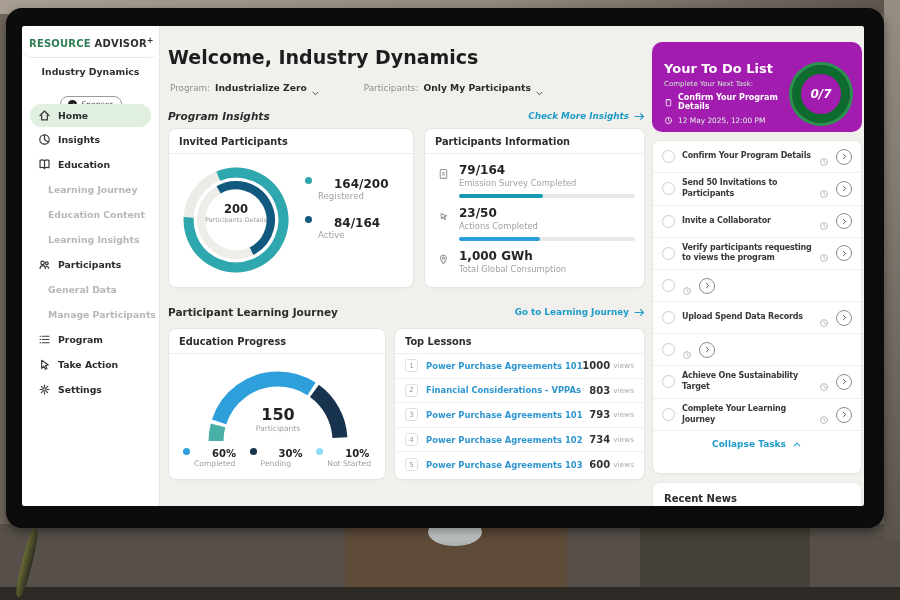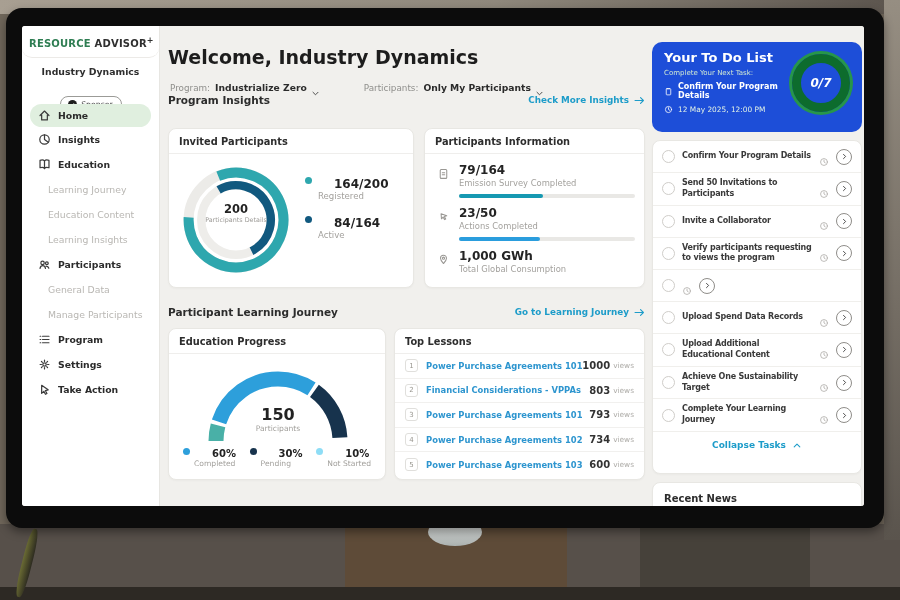--- a/index.html
+++ b/index.html
@@ -37,21 +37,21 @@
   .logo .lg-plus { color:#2f2f2f; font-size:8px; vertical-align:super; }
   .org { text-align:center; margin-top:8px; font-size:9.3px; font-weight:bold; color:#2e2e2e; }
   .sponsor { margin:19px auto 0; width:62px; height:16px; border:1px solid #9b9b97; border-radius:9px;
     display:flex; align-items:center; justify-content:center; gap:4px; font-size:7.8px; color:#4c4c4c; }
   .sponsor-dot { width:9px; height:9px; border-radius:50%; background:#1d1d1d; color:#fff;
     font-size:6px; display:flex; align-items:center; justify-content:center; }
   .nav { position:absolute; top:78px; left:0; right:0; }
   .nav-item { height:25px; display:flex; align-items:center; gap:7px; padding-left:16px;
     font-size:9.3px; font-weight:bold; color:#2b2b2b; cursor:pointer; }
   .nav-item.active { background:#e0efdf; border-radius:12px; margin:0 8px; padding-left:8px; height:23px; }
-  .nav-item.sub { padding-left:26px; font-weight:normal; color:#b9b7b3; }
+  .nav-item.sub { padding-left:26px; font-weight:bold; color:#b9b7b3; }
   .nav-icon { width:13px; height:13px; display:inline-flex; }
   .nav-icon svg { width:13px; height:13px; stroke:#3c3c3c; fill:none; stroke-width:1.5;
     stroke-linecap:round; stroke-linejoin:round; }
 
   
   .main-bg { position:absolute; left:138px; top:0; right:0; bottom:0; background:#f1f0ed; }
   .welcome { position:absolute; left:146px; top:20px; font-size:19px; font-weight:bold; color:#1d1d1d; }
   .filters { position:absolute; left:148px; top:56px; display:flex; gap:44px; align-items:center; }
   .filter { display:flex; align-items:center; }
   .filter-label { font-size:8.8px; color:#8f8f8c; }
@@ -101,22 +101,22 @@
   
   .lesson-row { display:flex; align-items:center; height:24.6px; border-bottom:1px solid #f1f0ee; padding:0 10px; }
   .lesson-row:last-child { border-bottom:none; }
   .lesson-rank { width:13px; height:13px; border:1px solid #e0dfdc; border-radius:3px; font-size:7px; color:#98968f;
     display:flex; align-items:center; justify-content:center; margin-right:8px; flex:none; }
   .lesson-title { flex:1; font-size:8.4px; font-weight:bold; color:#2d95cf; cursor:pointer; white-space:nowrap; overflow:hidden; }
   .lesson-views-val { font-size:10px; font-weight:bold; color:#333; }
   .lesson-views-suffix { font-size:7.4px; color:#aeaca8; margin-left:3px; }
 
   
-  .todo-head { position:absolute; left:630px; top:16px; width:210px; height:90px; background:#1d4ed8;
-    border-radius:10px; padding:8px 12px; color:#fff; display:flex; }
+  .todo-head { position:absolute; left:630px; top:16px; width:210px; height:90px; background:#a21caf;
+    border-radius:10px; padding:19px 12px; color:#fff; display:flex; }
   .todo-head-left { flex:1; }
   .todo-title { font-size:13px; font-weight:bold; }
   .todo-sub { font-size:7px; color:#cfe8d3; margin-top:4px; }
   .todo-line { display:flex; align-items:center; gap:5px; margin-top:5px; font-size:8px; font-weight:bold; }
   .todo-line.small { font-size:7.4px; font-weight:normal; color:#e2f2e5; }
   .todo-line svg { width:9px; height:9px; stroke:#fff; fill:none; stroke-width:1.4; stroke-linecap:round; stroke-linejoin:round; flex:none; }
   .todo-ring { width:58px; height:58px; border-radius:50%; border:9px solid #0d6c2d; box-shadow:0 0 0 3px #27964a;
     display:flex; align-items:center; justify-content:center; margin:4px 0 0 6px; flex:none; }
   .todo-ring span { font-size:12px; font-weight:bold; font-style:italic; color:#fff; }
 
@@ -222,33 +222,33 @@
                 <svg viewBox="0 0 16 16">
                   <path d="M5.6 4h7.9M5.6 8h7.9M5.6 12h7.9"></path>
                   <path d="M2.6 4h.8M2.6 8h.8M2.6 12h.8"></path>
                 </svg>
               </span>
             <span>Program</span>
           </div>
           <div class="nav-item">
             <span class="nav-icon">
                 <svg viewBox="0 0 16 16">
+                  <path d="M4.5 2.8l8 5.6-3.5.9 2 3.6-1.8 1-2-3.6-2.7 2.5z"></path>
+                </svg>
+              </span>
+            <span>Take Action</span>
+          </div>
+          <div class="nav-item">
+            <span class="nav-icon">
+                <svg viewBox="0 0 16 16">
                   <circle cx="8" cy="8" r="2.1"></circle>
                   <path d="M8 2.6v1.6M8 11.8v1.6M2.6 8h1.6M11.8 8h1.6M4.2 4.2l1.1 1.1M10.7 10.7l1.1 1.1M11.8 4.2l-1.1 1.1M5.3 10.7l-1.1 1.1"></path>
                 </svg>
               </span>
             <span>Settings</span>
-          </div>
-          <div class="nav-item">
-            <span class="nav-icon">
-                <svg viewBox="0 0 16 16">
-                  <path d="M4.5 2.8l8 5.6-3.5.9 2 3.6-1.8 1-2-3.6-2.7 2.5z"></path>
-                </svg>
-              </span>
-            <span>Take Action</span>
           </div>
         </nav>
       </aside>
 
       <div class="main-bg"></div>
 
       <h1 class="welcome">Welcome, Industry Dynamics</h1>
 
       <div class="filters">
         <div class="filter">
@@ -260,21 +260,21 @@
         </div>
         <div class="filter">
           <span class="filter-label">Participants:</span>
           <span class="filter-value">Only My Participants</span>
           <span class="chev"><svg viewBox="0 0 16 16">
                 <path d="M3.5 5.8 8 10.3l4.5-4.5"></path>
               </svg></span>
         </div>
       </div>
 
-      <div class="sec-row" style="top:68px;">
+      <div class="sec-row" style="top:84px;font-style:italic;">
         <span class="sec-heading">Program Insights</span>
         <span class="sec-link">
           <span>Check More Insights</span>
           <svg viewBox="0 0 16 12">
               <path d="M1.5 6h12M9.5 1.8 13.7 6l-4.2 4.2"></path>
             </svg>
         </span>
       </div>
 
       <div class="card" style="left:146px; top:102px; width:246px; height:160px;">
@@ -528,21 +528,20 @@
                 <path d="M8 5V8l2 1.3"></path>
               </svg></span>
           <span class="task-go">
               <svg viewBox="0 0 16 16">
                 <path d="M6.2 4.2 10 8l-3.8 3.8"></path>
               </svg>
             </span>
         </div>
         <div class="task-row">
           <span class="task-check"></span>
-          <span class="task-label">Upload Additional Educational Content</span>
           <span class="task-clock"><svg viewBox="0 0 16 16">
                 <circle cx="8" cy="8" r="5.5"></circle>
                 <path d="M8 5V8l2 1.3"></path>
               </svg></span>
           <span class="task-go">
               <svg viewBox="0 0 16 16">
                 <path d="M6.2 4.2 10 8l-3.8 3.8"></path>
               </svg>
             </span>
         </div>

